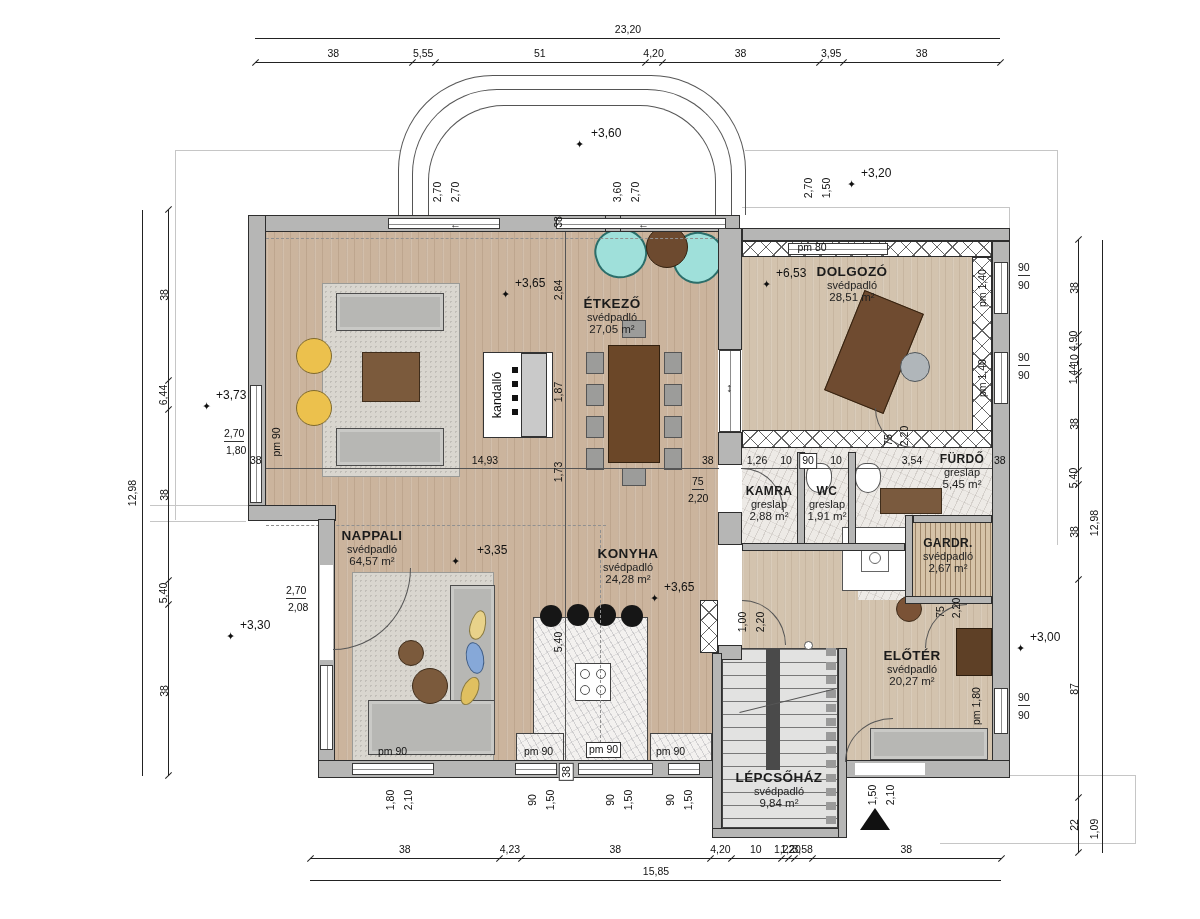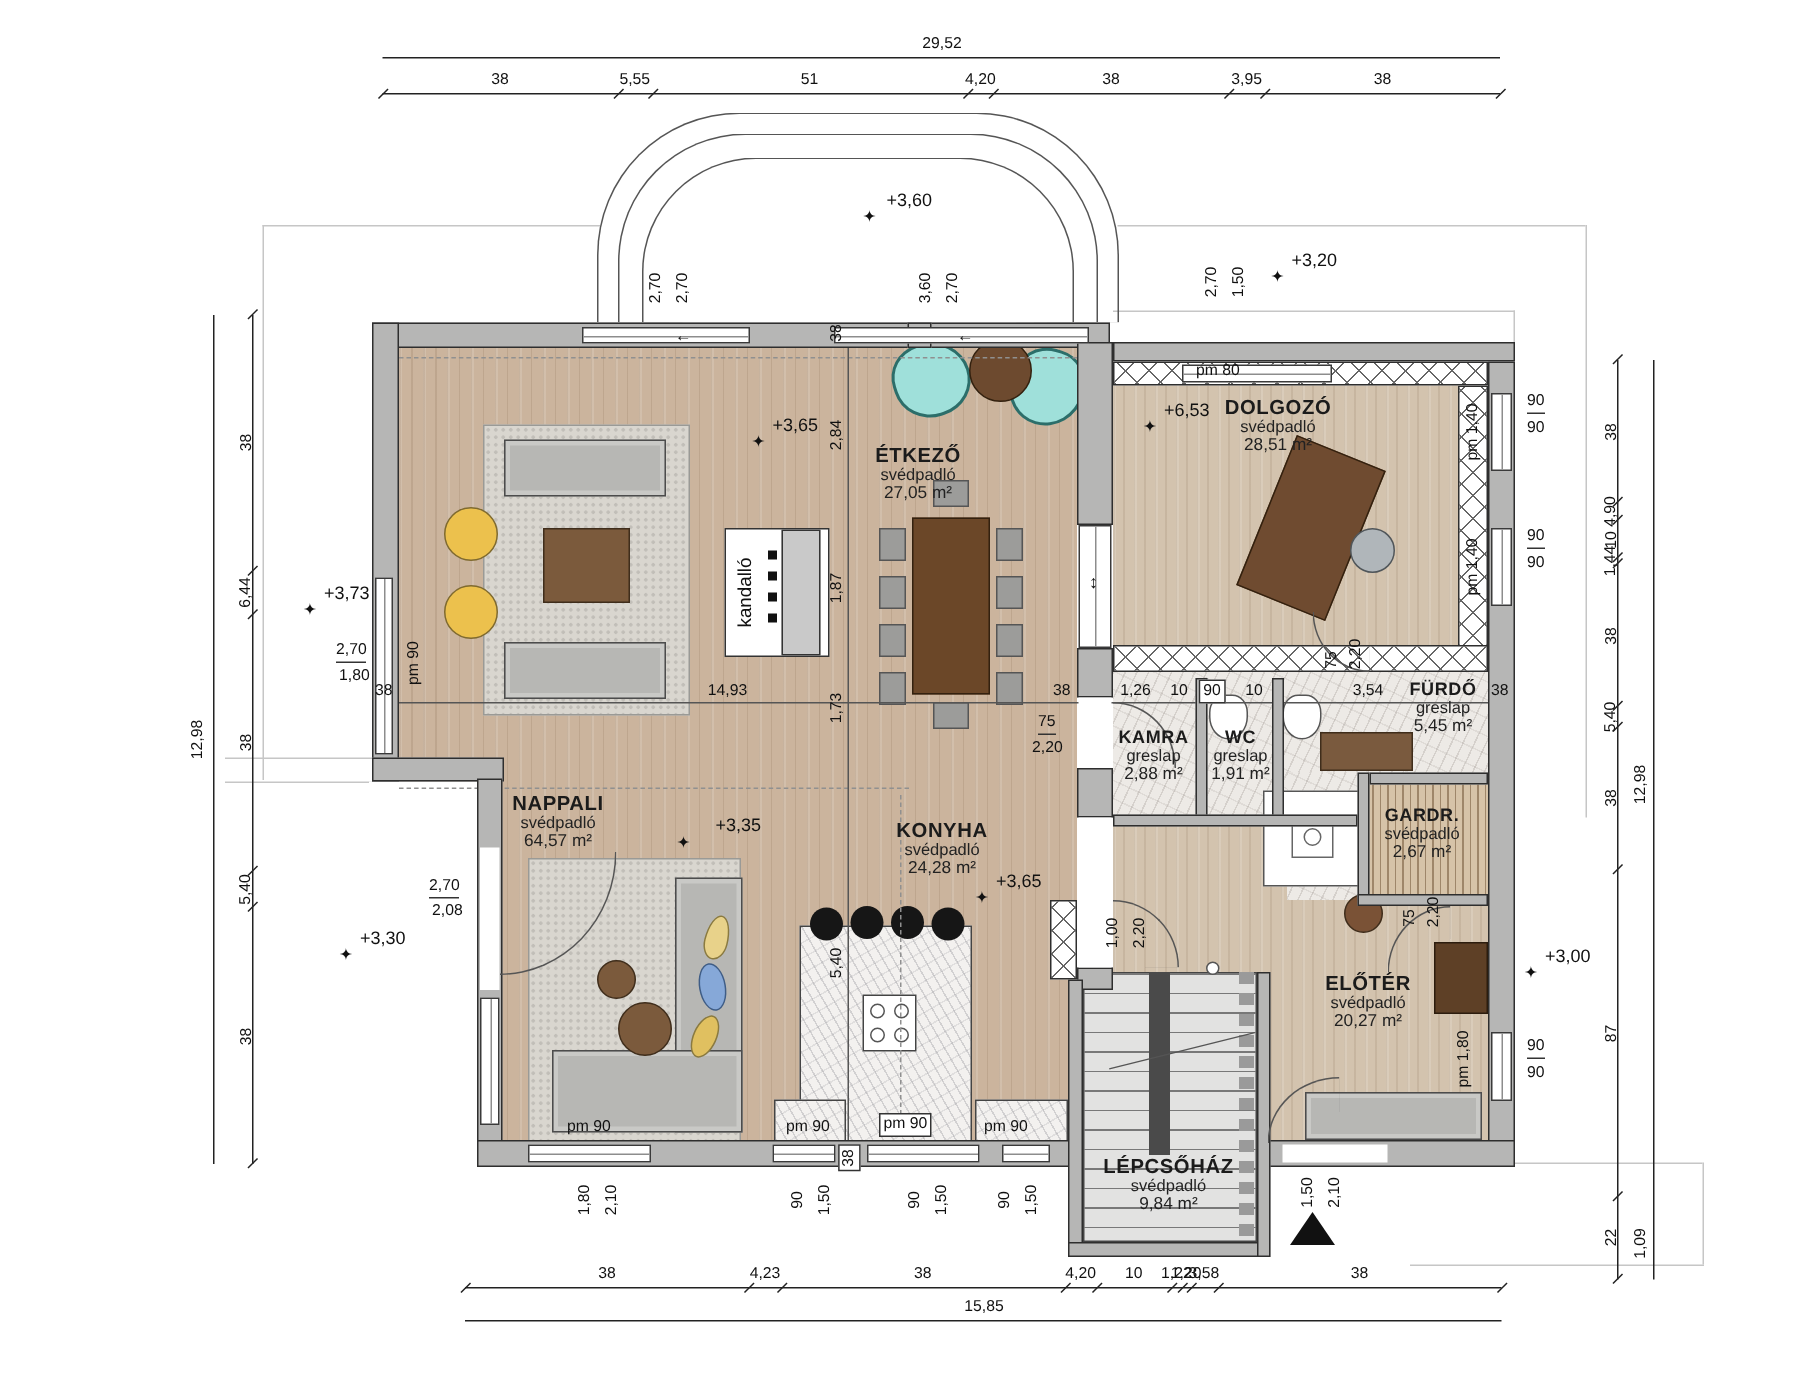--- a/index.html
+++ b/index.html
@@ -303,21 +303,21 @@
   <div class="star" style="left:650px;top:592px">✦</div>
   <div class="lvl" style="left:664px;top:580px">+3,65</div>
   <div class="star" style="left:451px;top:555px">✦</div>
   <div class="lvl" style="left:477px;top:543px">+3,35</div>
   <div class="star" style="left:226px;top:630px">✦</div>
   <div class="lvl" style="left:240px;top:618px">+3,30</div>
   <div class="star" style="left:1016px;top:642px">✦</div>
   <div class="lvl" style="left:1030px;top:630px">+3,00</div>
 
   <div class="tline" style="left:255px;top:38px;width:745px;height:1px"></div>
-  <div class="dim cx" style="left:628px;top:24px">29,52</div>
+  <div class="dim cx" style="left:628px;top:24px">23,20</div>
   <div class="chain h" style="left:255px;top:62px;width:745px;height:1px">
       <div class="cbase"></div>
       <div class="ctick" style="left: -4px; top: 0px;"></div>
       <div class="clabel" style="left: 78.3559px; top: -2px;">38</div>
       <div class="ctick" style="left: 152.712px; top: 0px;"></div>
       <div class="clabel" style="left: 168.156px; top: -2px;">5,55</div>
       <div class="ctick" style="left: 175.6px; top: 0px;"></div>
       <div class="clabel" style="left: 284.762px; top: -2px;">51</div>
       <div class="ctick" style="left: 385.924px; top: 0px;"></div>
       <div class="clabel" style="left: 398.584px; top: -2px;">4,20</div>

